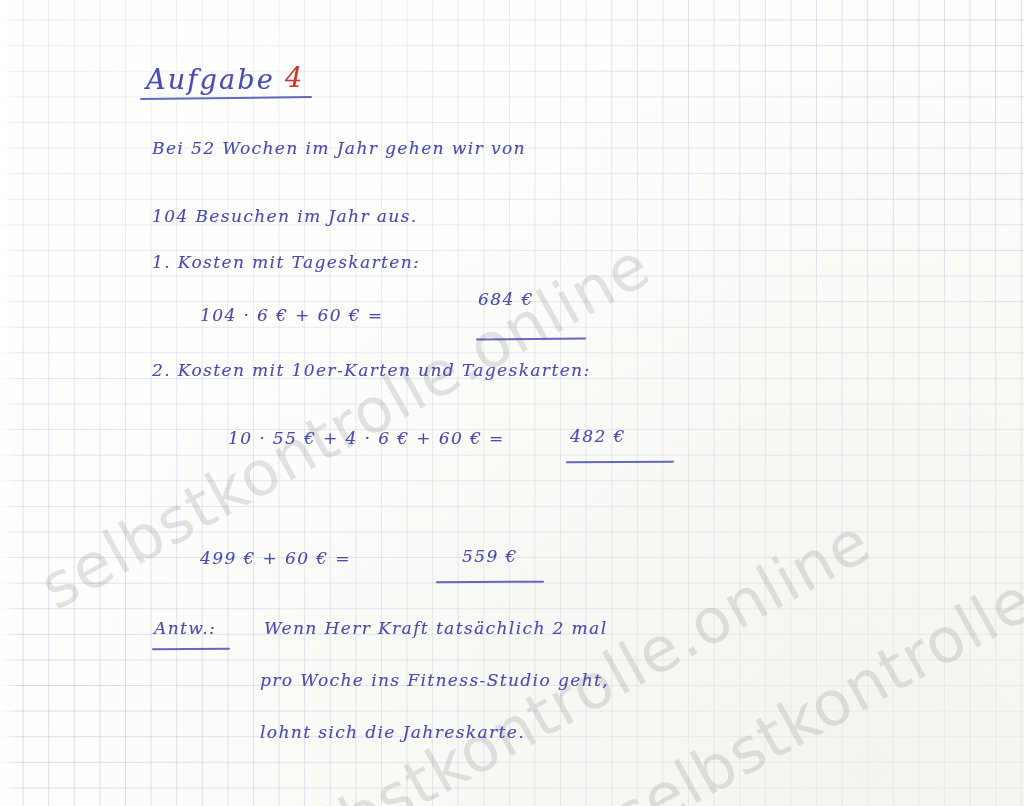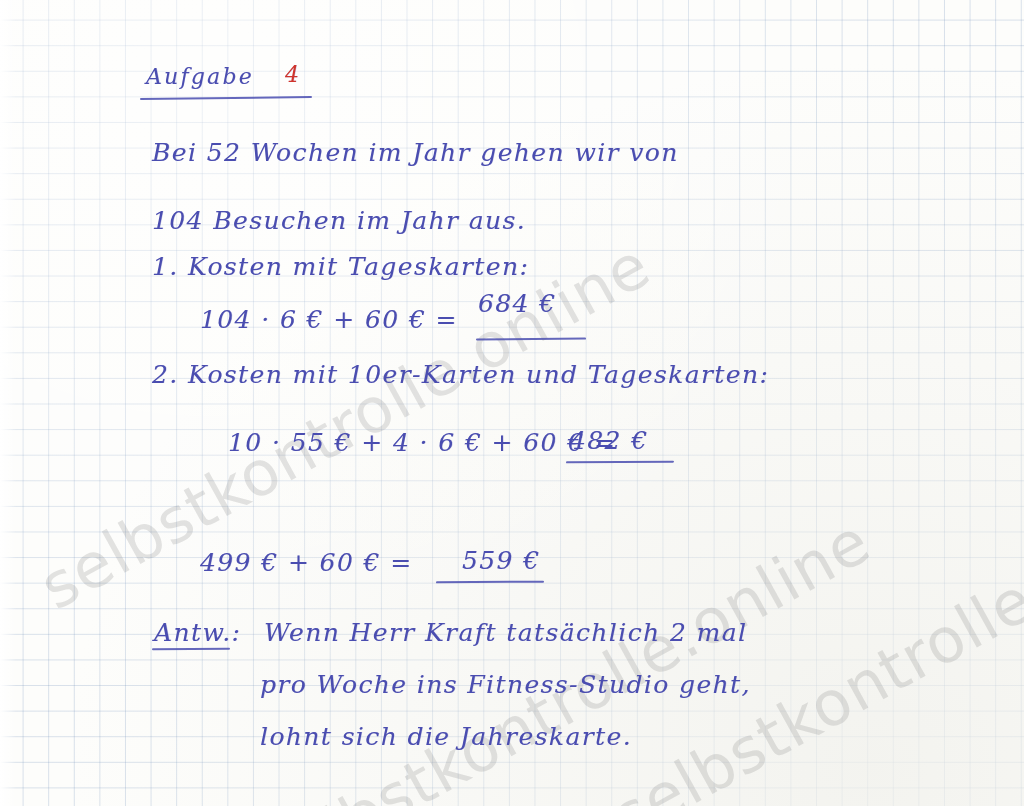--- a/index.html
+++ b/index.html
@@ -72,27 +72,27 @@
     font-size: 62px;
     transform: rotate(-29deg);
   }
 
   
   .hw {
     position: absolute;
     color: #4a4db0;
     font-family: "DejaVu Serif", serif;
     font-style: italic;
-    font-size: 25px;
+    font-size: 17px;
     letter-spacing: 1.4px;
     white-space: nowrap;
     text-shadow: 0.4px 0.3px 0 rgba(74,77,176,0.30);
   }
   .hw.title {
-    font-size: 22px;
+    font-size: 27px;
     letter-spacing: 2.2px;
   }
   .accent { color: #d0342c; }
 
   
   .uline {
     position: absolute;
     height: 2px;
     background: #4a4db0;
     border-radius: 2px;

